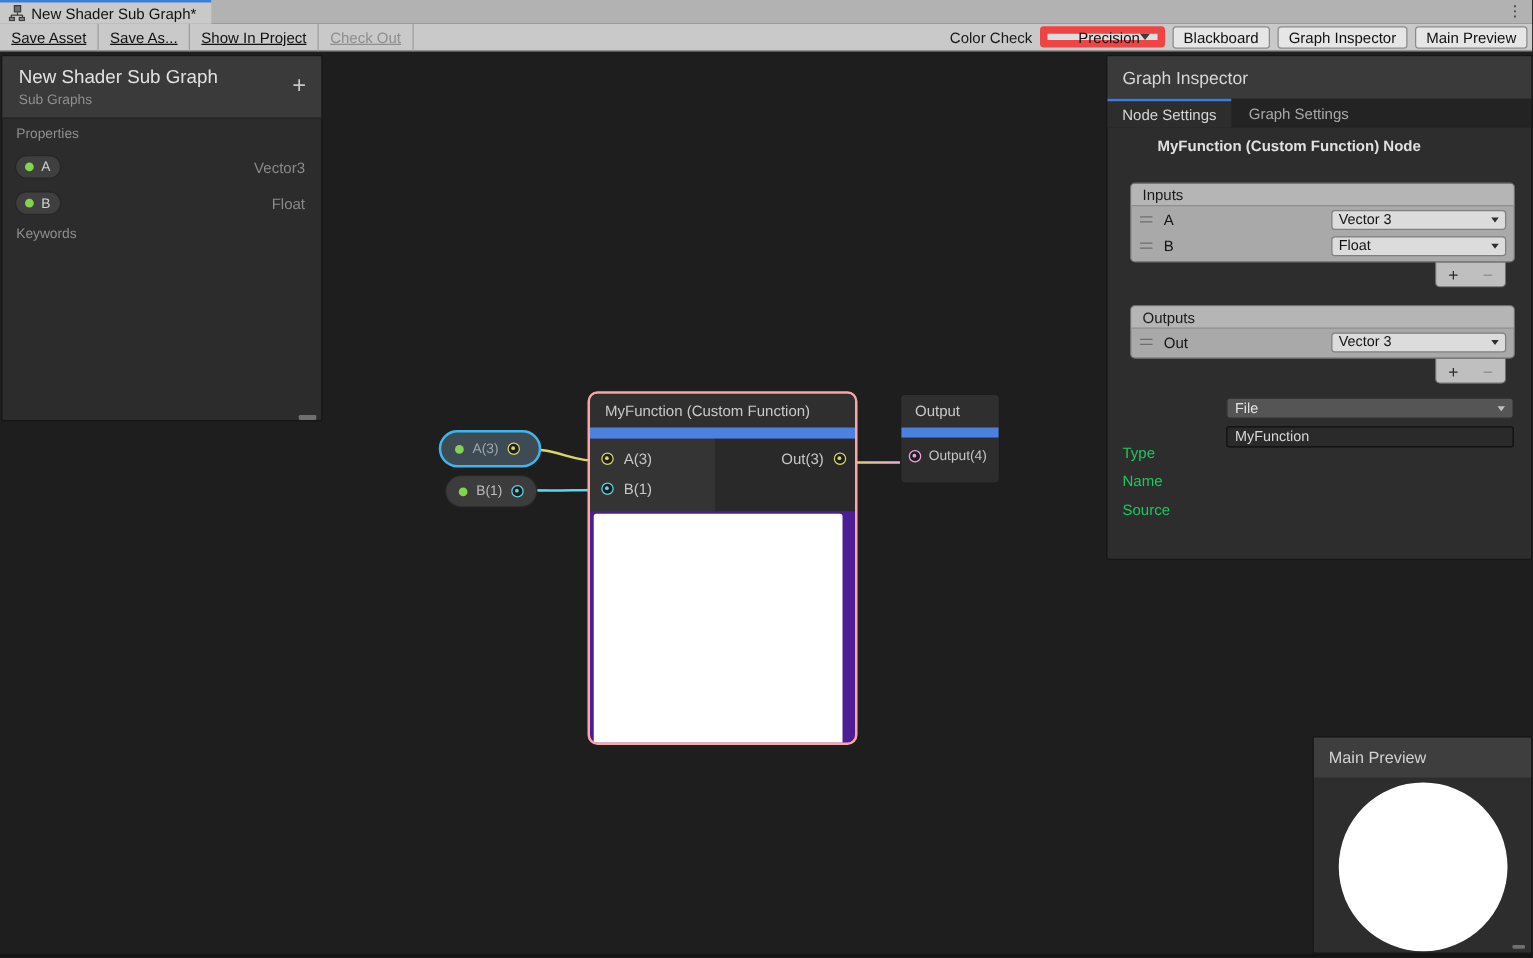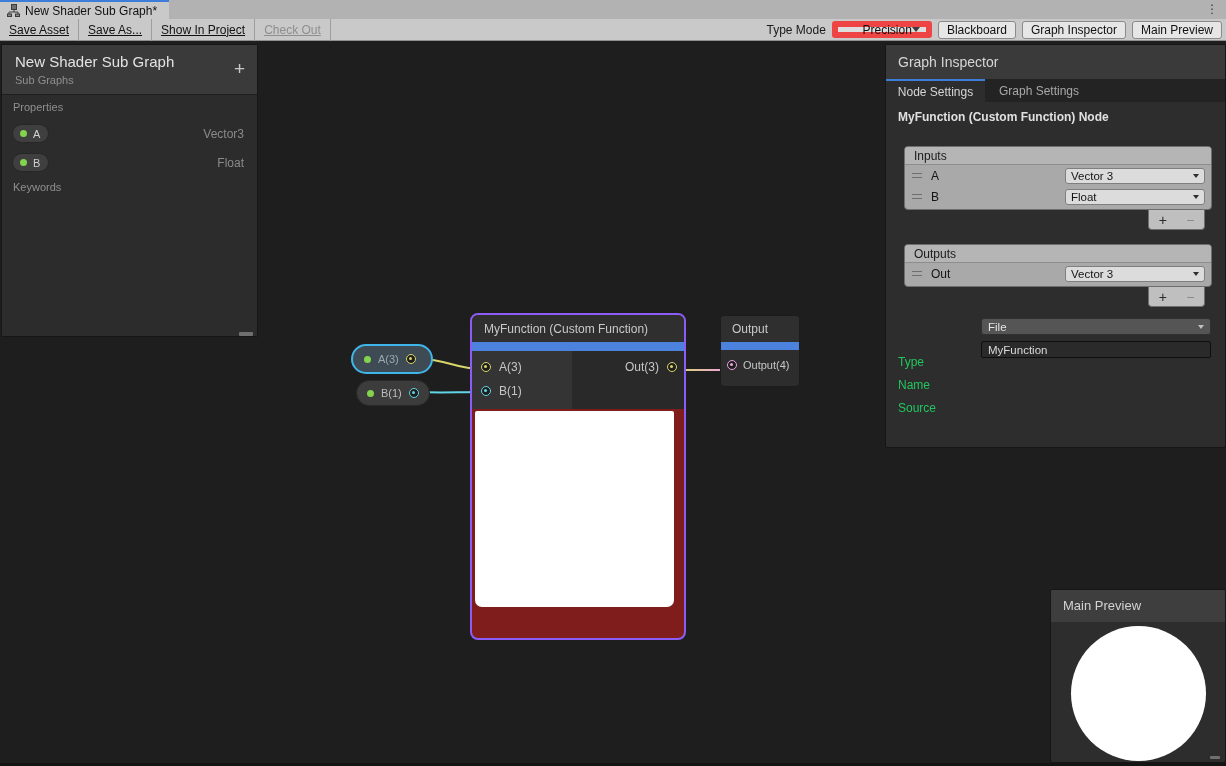--- a/index.html
+++ b/index.html
@@ -40,21 +40,21 @@
   .gdot { width:7px; height:7px; border-radius:50%; background:#84d34f; }
   .bb-type { font-size:12px; color:#8a8a8a; }
   .grip { background:#6f6f6f; border-radius:1px; }
 
   
   .gi-title { font-size:14px; color:#d6d6d6; }
   .gi-tabstrip { background:#232323; }
   .gi-tab-active { background:#2d2d2d; border-top:2px solid #3e7cd9; display:flex; align-items:center; justify-content:center; }
   .gi-tab-label { font-size:12px; color:#d6d6d6; }
   .gi-tab-label.inactive { color:#a8a8a8; }
-  .gi-nodehead { font-size:12px; font-weight:bold; color:#e0e0e0; }
+  .gi-nodehead { font-size:12px; font-weight:bold; color:#e0e0e0;margin-left:28px; }
   .listbox { background:#a9a9a9; border:1px solid #6e6e6e; border-radius:4px; overflow:hidden; }
   .listbox-header { background:#b5b5b5; border-bottom:1px solid #8d8d8d; height:18px; line-height:18px; padding-left:9px; font-size:12px; color:#1a1a1a; }
   .listrow { display:flex; align-items:center; height:21px; padding:0 6px 0 7px; }
   .listrow .name { font-size:12px; color:#141414; margin-left:9px; }
   .drag-handle { width:10px; height:5px; border-top:1px solid #6e6e6e; border-bottom:1px solid #6e6e6e; }
   .spacer { flex:1; }
   .dd-light { width:140px; height:16px; background:#dcdcdc; border:1px solid #7f7f7f; border-radius:3px;
               display:flex; align-items:center; justify-content:space-between; padding:0 5px; font-size:11.5px; color:#141414; }
   .dd-light .tri-down { border-top-color:#2e2e2e; border-left-width:3.5px; border-right-width:3.5px; border-top-width:4.5px; }
   .list-footer { background:#bfbfbf; border:1px solid #6e6e6e; border-top:none; border-radius:0 0 4px 4px;
@@ -110,21 +110,21 @@
   </div>
 
   <div class="abs" style="left:356px;top:380px;width:74px;height:26px;z-index:2;background:#3c3c3c;border:1px solid #282828;border-radius:13px;display:flex;align-items:center;padding:0 8px 0 10px;gap:7px;">
     <span class="gdot"></span>
     <span style="font-size:11px;color:#bdbdbd;">B(1)</span>
     <span class="port" style="color:#5FD5E5;">
         <span class="port-dot"></span>
       </span>
   </div>
 
-  <div class="abs" style="left:470px;top:313px;width:216px;height:327px;z-index:2;border:2px solid #8b5cf6;border-radius:8px;background:#7f1d1d;overflow:hidden;">
+  <div class="abs" style="left:470px;top:313px;width:216px;height:283px;z-index:2;border:2px solid #fca5a5;border-radius:8px;background:#4c1d95;overflow:hidden;">
     <div style="height:27px;background:#2f2f2f;display:flex;align-items:center;padding-left:12px;">
       <span class="node-title">MyFunction (Custom Function)</span>
     </div>
     <div class="accent-bar" style="height:9px;"></div>
     <div style="position:relative;height:58px;">
       <div class="abs" style="left:0;top:0;width:100px;height:58px;background:#343434;"></div>
       <div class="abs" style="left:100px;top:0;width:112px;height:58px;background:#292929;"></div>
       <div class="abs" style="left:9px;top:9px;display:flex;align-items:center;gap:8px;">
         <span class="port" style="color:#D8D56A;">
             <span class="port-dot"></span>
@@ -280,21 +280,21 @@
     </div>
     <span class="kebab abs">⋮</span>
   </div>
 
   <div class="toolbar abs" style="z-index:5;">
     <div class="tb-btn first">Save Asset</div>
     <div class="tb-btn">Save As...</div>
     <div class="tb-btn">Show In Project</div>
     <div class="tb-btn disabled">Check Out</div>
     <div class="tb-right">
-      <span class="tb-label">Type Mode</span>
+      <span class="tb-label">Color Check</span>
       <div class="tb-dd">
         <span>Precision</span>
         <span class="tri-down"></span>
       </div>
       <div class="raised-btn">Blackboard</div>
       <div class="raised-btn">Graph Inspector</div>
       <div class="raised-btn">Main Preview</div>
     </div>
   </div>
 

